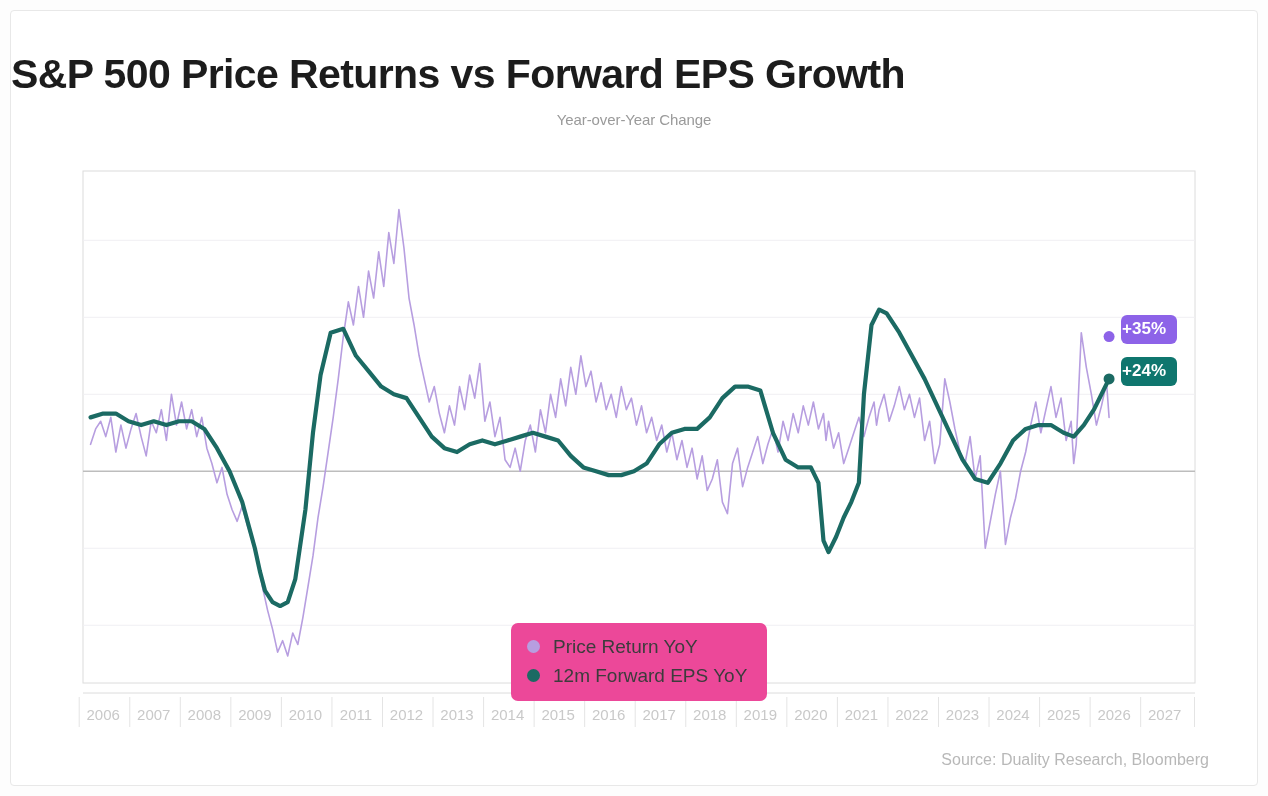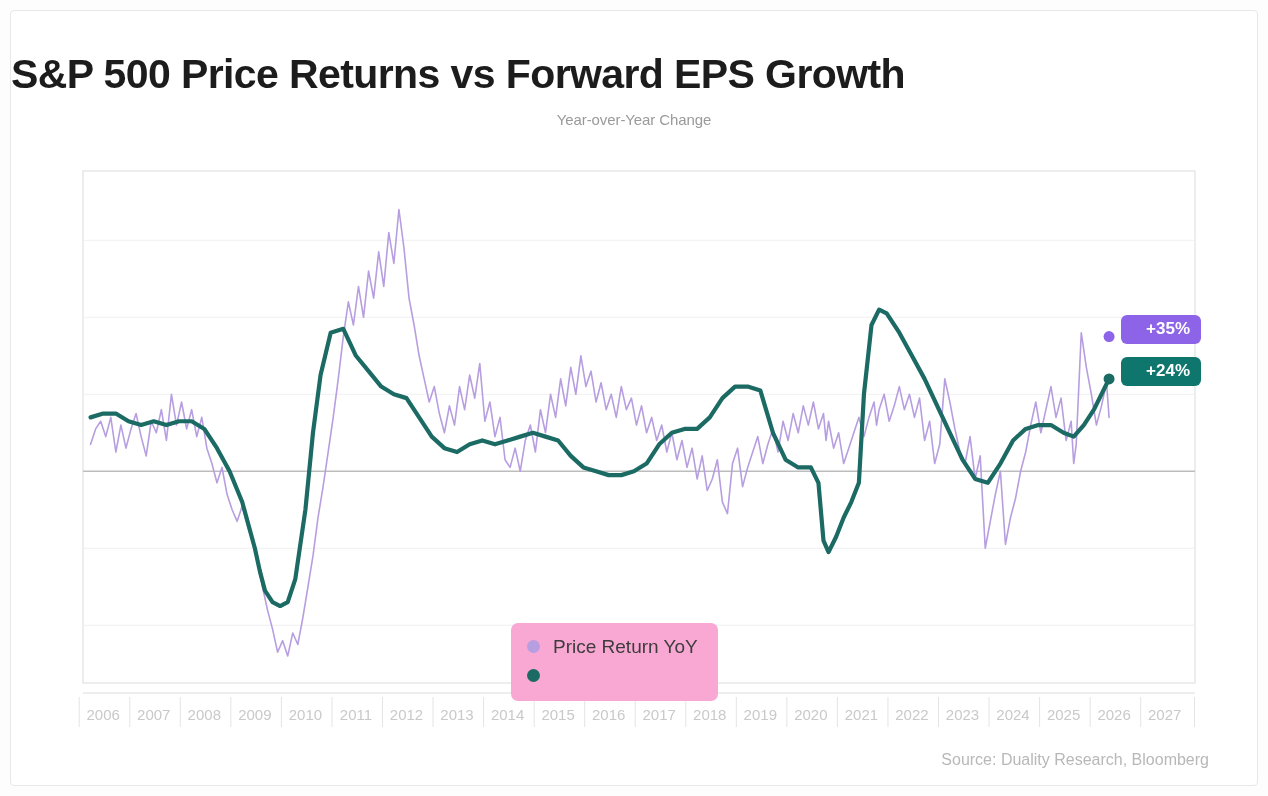--- a/index.html
+++ b/index.html
@@ -63,21 +63,21 @@
   }
   .xtick {
     font-size: 15px;
     fill: #c9c9c9;
     font-family: "Liberation Sans", sans-serif;
   }
   .legend-box {
     position: absolute;
     left: 500px;
     top: 612px;
-    background: #f9a8d4;
+    background: #ec4899;
     border-radius: 7px;
     padding: 9px 20px 11px 16px;
     text-align: right;
   }
   .legend-row {
     display: flex;
     align-items: center;
     height: 29px;
   }
   .legend-dot {
@@ -91,21 +91,21 @@
     font-size: 19px;
     color: #3c3c3c;
     white-space: nowrap;
   }
   .end-badge {
     position: absolute;
     border-radius: 6px;
     color: #ffffff;
     font-size: 17px;
     font-weight: bold;
-    padding: 4px 11px 5px 25px;
+    padding: 4px 11px 5px 1px;
     white-space: nowrap;
   }
   .source-note {
     position: absolute;
     right: 48px;
     bottom: 16px;
     font-size: 16px;
     color: #b8b8b8;
     white-space: nowrap;
   }
@@ -193,20 +193,21 @@
         </svg>
     </div>
 
     <div class="legend-box">
       <div class="legend-row">
         <span class="legend-dot" id="legend-dot-0" style="background: rgb(183, 158, 224);"></span>
         <span class="legend-label">Price Return YoY</span>
       </div>
       <div class="legend-row">
         <span class="legend-dot" id="legend-dot-1" style="background: rgb(27, 106, 99);"></span>
+        <span class="legend-label">12m Forward EPS YoY</span>
       </div>
     </div>
 
     <div class="end-badge" id="badge-0" style="background: rgb(141, 99, 232); left: 1110.07px; top: 303.534px;">+35%</div>
     <div class="end-badge" id="badge-1" style="background: #0f766e; left: 1110.07px; top: 345.88px;">+24%</div>
 
     <div class="source-note">Source: Duality Research, Bloomberg</div>
   </div>
 </div>
 

